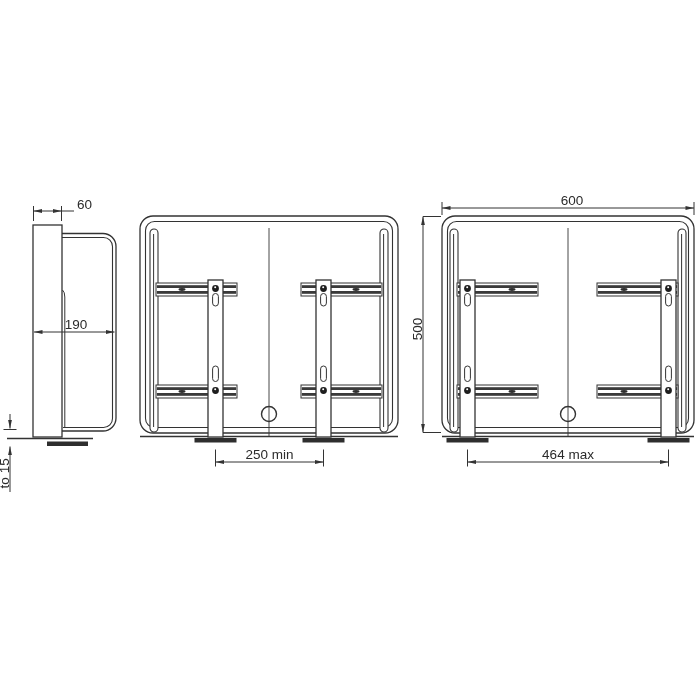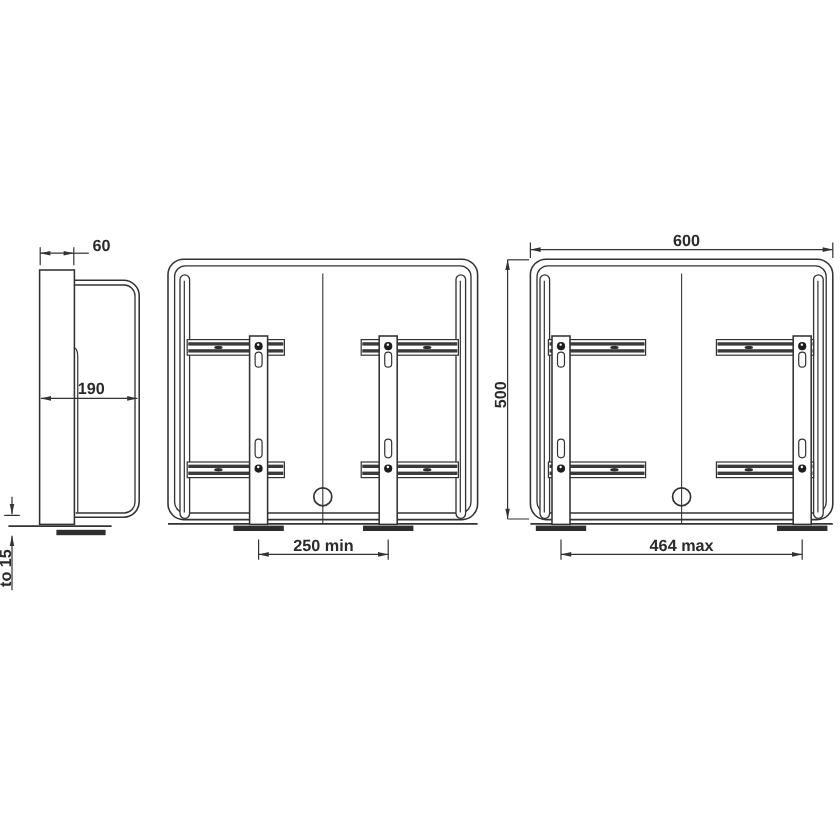--- a/index.html
+++ b/index.html
@@ -1,16 +1,16 @@
 <!DOCTYPE html>
 <html><head>
 <meta charset="utf-8">
 <style>
   html,body{margin:0;padding:0;background:#ffffff;}
-  .canvas{position:relative;width:700px;height:492px;background:#ffffff;overflow:hidden;font-weight:bold;}
+  .canvas{position:relative;width:700px;height:492px;background:#ffffff;overflow:hidden;}
   svg{display:block;}
   text{font-family:"Liberation Sans", sans-serif;font-size:13.5px;fill:#2b2b2b;}
   .ln{stroke:#333333;fill:none;}
 </style>
 </head>
 <body>
 
 <div class="canvas">
 <svg width="700" height="700" viewBox="0 0 700 700">
   <defs>

